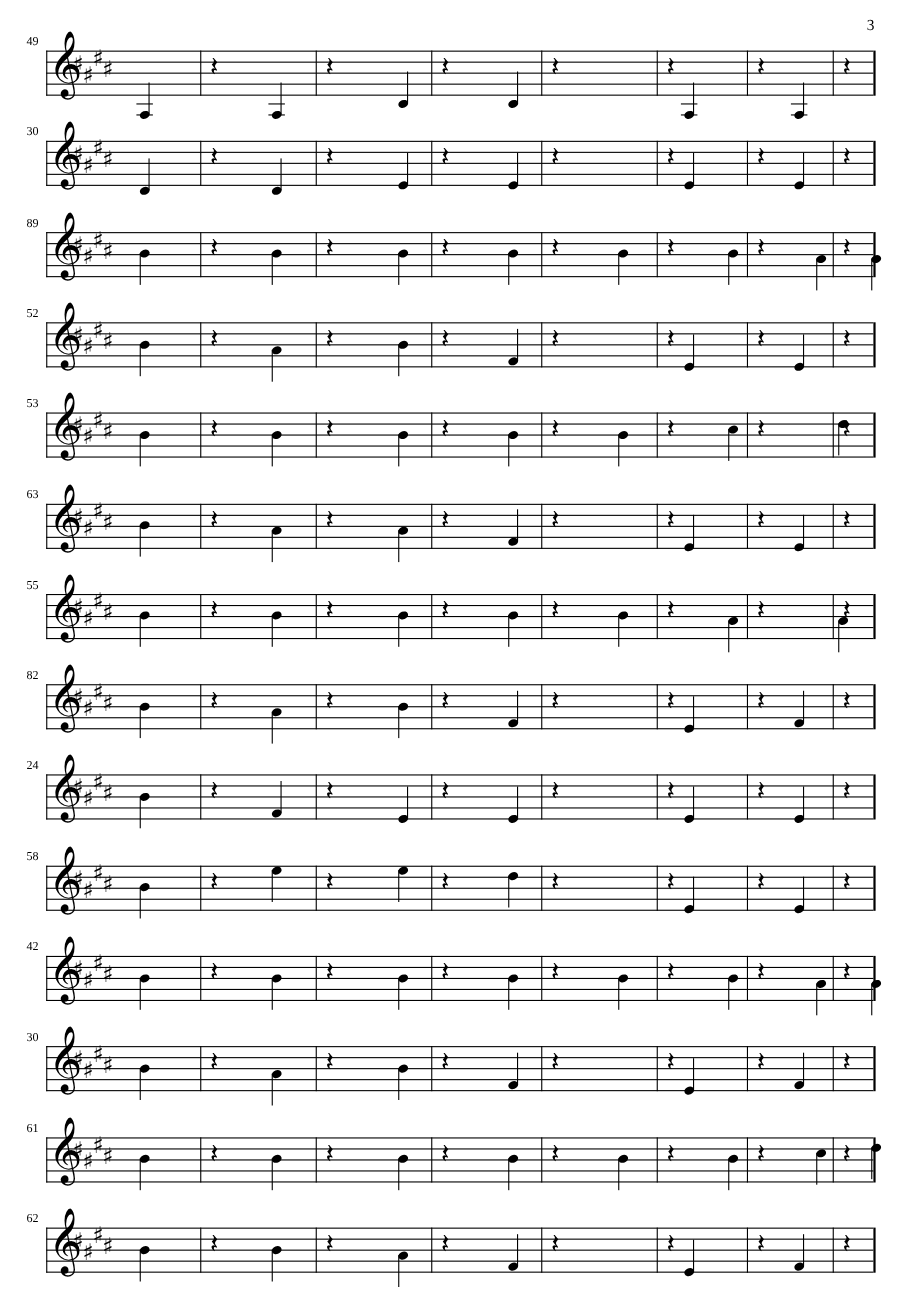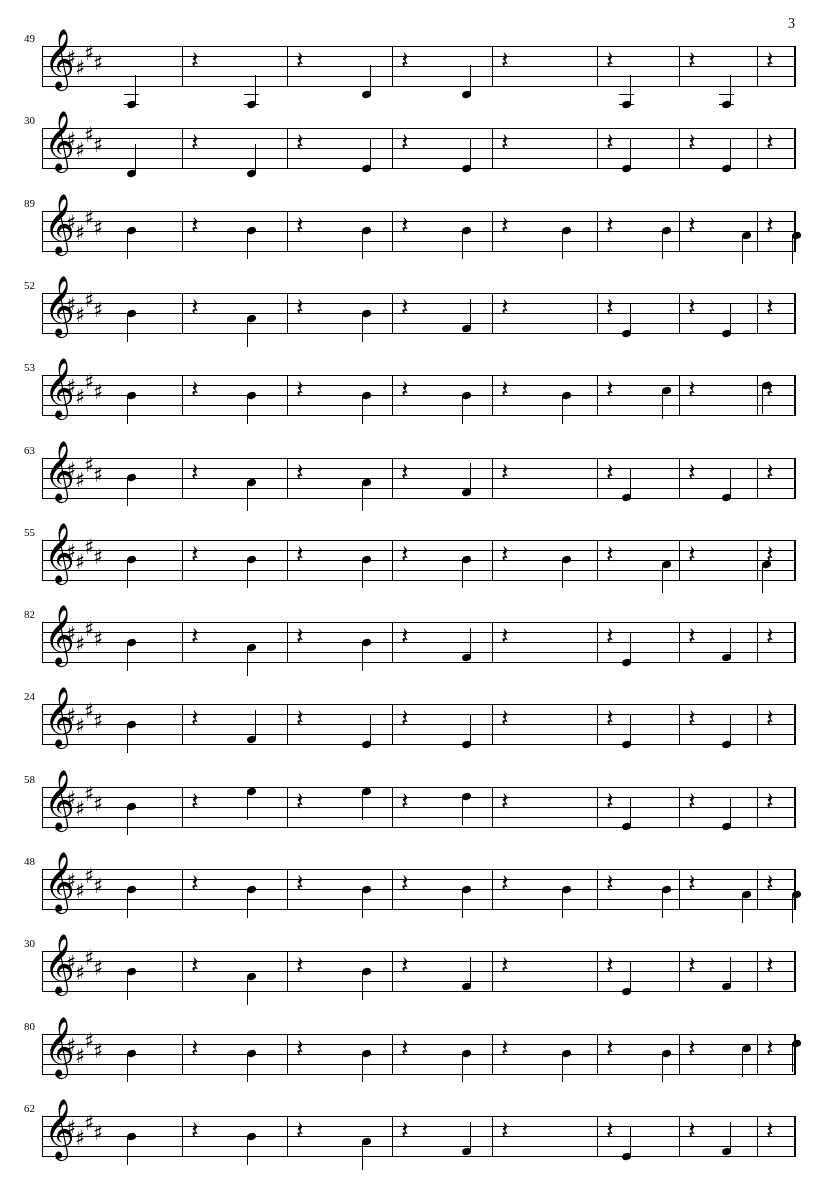--- a/index.html
+++ b/index.html
@@ -689,21 +689,21 @@
             <div class="note"></div>
             <div class="stem" style="left: 8px; top: -26px; height: 29px;"></div>
           </div>
           <div class="notegroup" style="left: 680px; top: 36.7px;">
             <div class="note"></div>
             <div class="stem" style="left: 8px; top: -26px; height: 29px;"></div>
           </div>
         </div>
       </div>
       <div class="system" style="top: 855px;">
-        <div class="measure-number">48</div>
+        <div class="measure-number">42</div>
         <div class="staff">
           <div class="staff-line l0"></div>
           <div class="staff-line l1"></div>
           <div class="staff-line l2"></div>
           <div class="staff-line l3"></div>
           <div class="staff-line l4"></div>
           <div class="clef">𝄞</div>
           <div class="keysig" style="left: 24px; top: 2px;">♯</div>
           <div class="keysig" style="left: 33px; top: 12px;">♯</div>
           <div class="keysig" style="left: 42px; top: -3px;">♯</div>
@@ -807,21 +807,21 @@
             <div class="note"></div>
             <div class="stem" style="left: 8px; top: -26px; height: 29px;"></div>
           </div>
           <div class="notegroup" style="left: 680px; top: 31.7px;">
             <div class="note"></div>
             <div class="stem" style="left: 8px; top: -26px; height: 29px;"></div>
           </div>
         </div>
       </div>
       <div class="system" style="top: 1019.6px;">
-        <div class="measure-number">80</div>
+        <div class="measure-number">61</div>
         <div class="staff">
           <div class="staff-line l0"></div>
           <div class="staff-line l1"></div>
           <div class="staff-line l2"></div>
           <div class="staff-line l3"></div>
           <div class="staff-line l4"></div>
           <div class="clef">𝄞</div>
           <div class="keysig" style="left: 24px; top: 2px;">♯</div>
           <div class="keysig" style="left: 33px; top: 12px;">♯</div>
           <div class="keysig" style="left: 42px; top: -3px;">♯</div>

